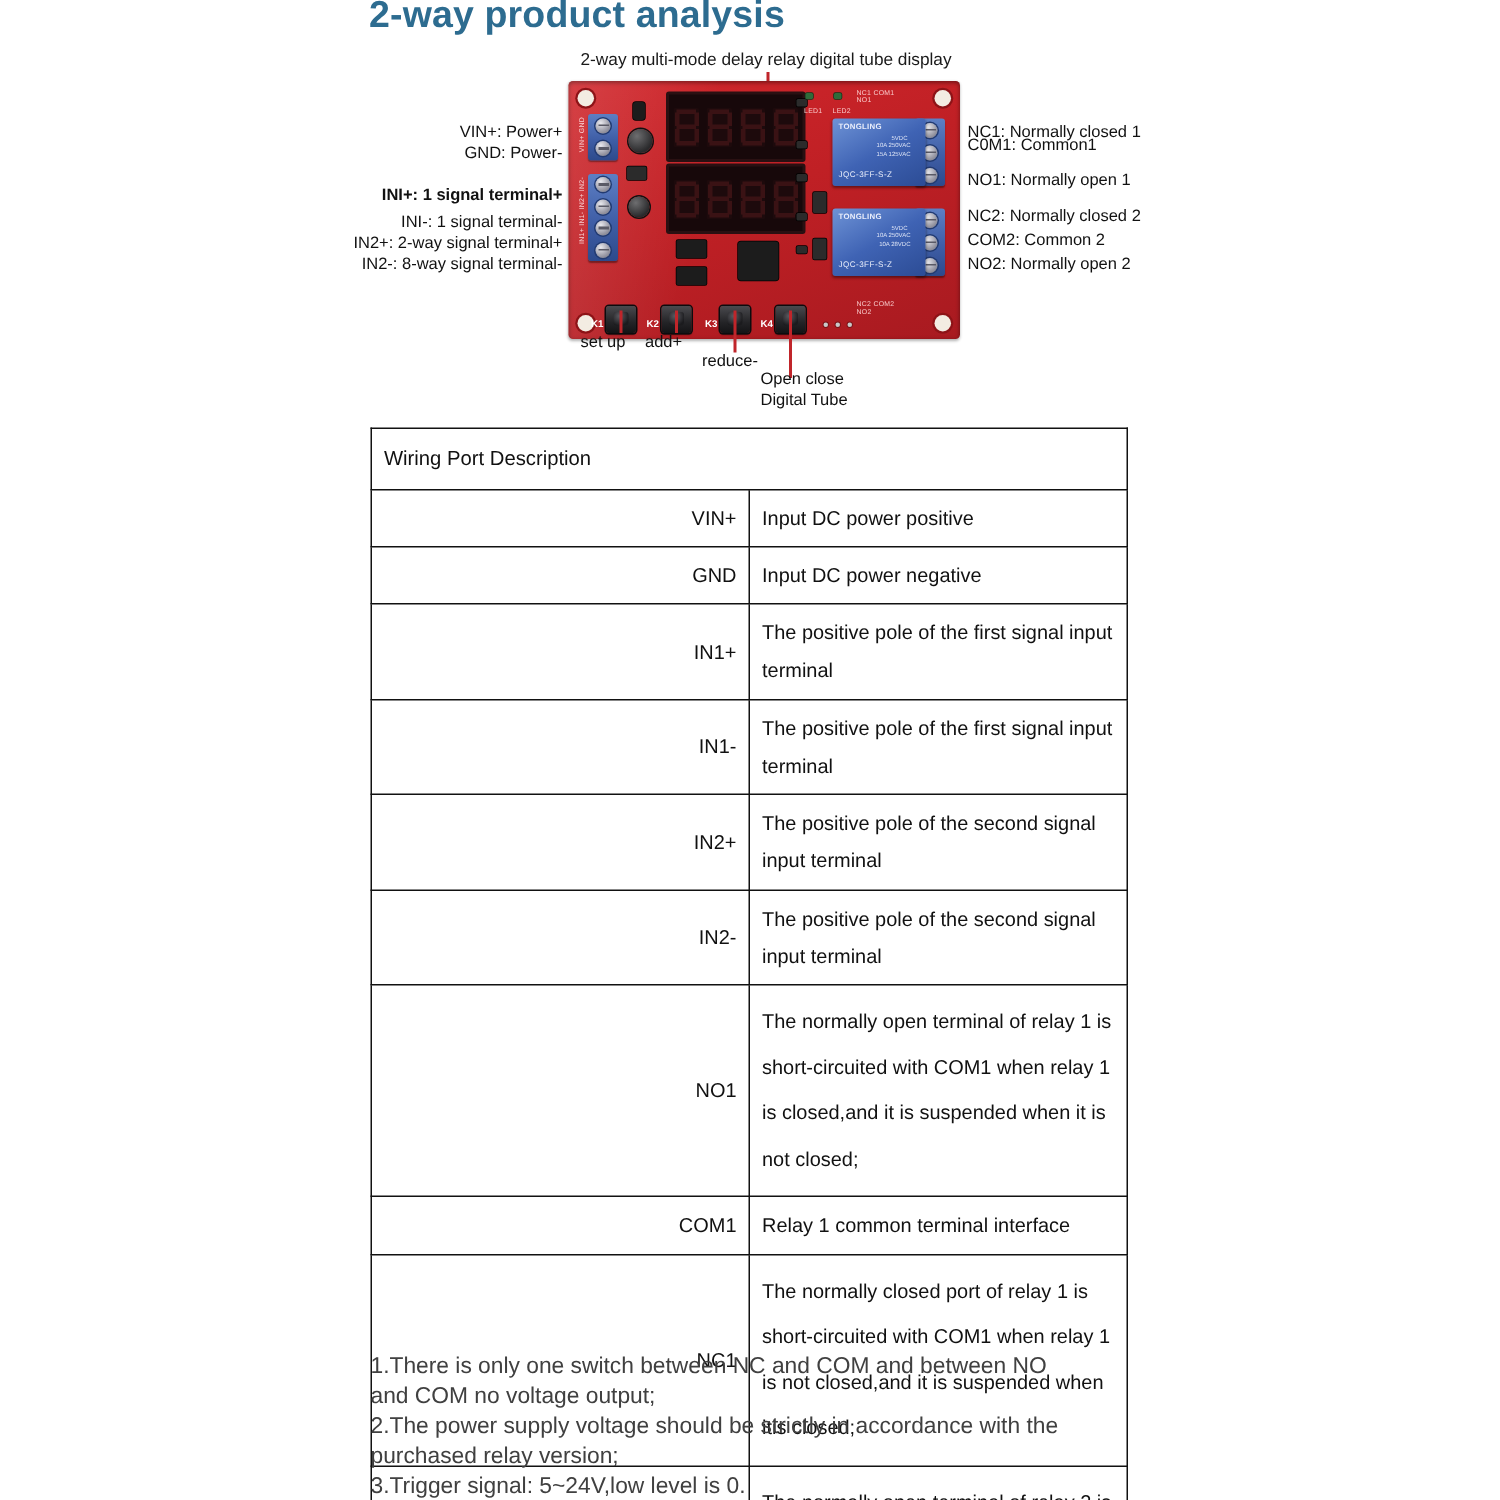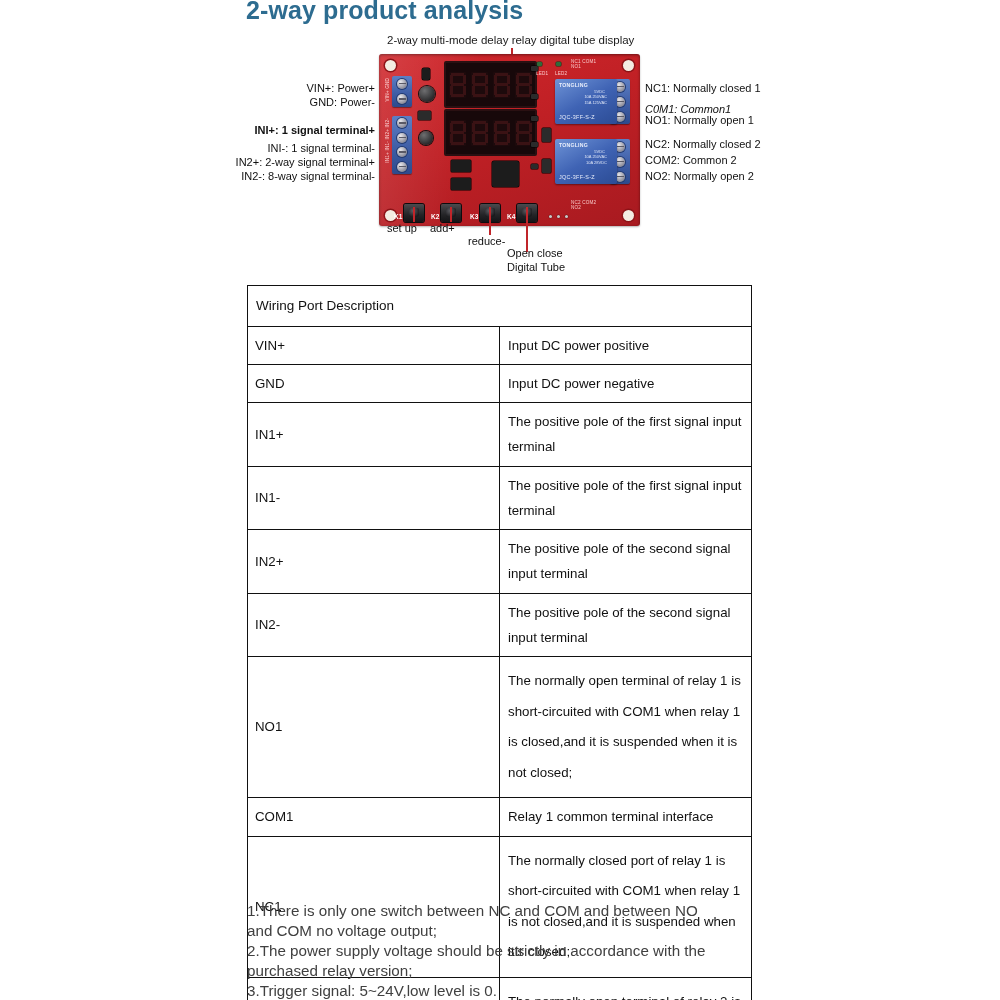--- a/index.html
+++ b/index.html
@@ -116,21 +116,21 @@
   .tbl{
     position:absolute;left:247px;top:285px;width:505px;
     border-collapse:collapse;table-layout:fixed;
   }
   .tbl td{
     border:1.6px solid #111;
     font-size:13.3px;color:#111;
     padding:6px 8px;vertical-align:middle;
     line-height:1.9;
   }
-  .tbl td.key{width:55px;white-space:nowrap;padding-left:7px;}
+  .tbl td.key{width:55px;white-space:nowrap;padding-left:7px;text-align:right;}
   .tbl td.hdr{font-size:13.5px;padding:7px 8px;}
   .tbl tr.tall td{line-height:2.3;padding-top:9px;padding-bottom:9px;}
 
   
   .notes{
     position:absolute;left:247px;top:901px;width:540px;
     font-size:15.2px;line-height:1.32;color:#404040;
   }
   .notes div{white-space:pre-wrap;}
 </style>
@@ -147,21 +147,21 @@
     <div class="lead lead-v" style="left:511px;top:16px;height:12px;"></div>
 
     <div class="lbl lbl-r" style="left:160px;top:50px;width:215px;">VIN+: Power+</div>
     <div class="lbl lbl-r" style="left:160px;top:64px;width:215px;">GND: Power-</div>
     <div class="lbl lbl-r" style="left:140px;top:92px;width:235px;font-weight:bold;">INI+: 1 signal terminal+</div>
     <div class="lbl lbl-r" style="left:140px;top:110px;width:235px;">INI-: 1 signal terminal-</div>
     <div class="lbl lbl-r" style="left:140px;top:124px;width:235px;">IN2+: 2-way signal terminal+</div>
     <div class="lbl lbl-r" style="left:140px;top:138px;width:235px;">IN2-: 8-way signal terminal-</div>
 
     <div class="lbl" style="left:645px;top:50px;">NC1: Normally closed 1</div>
-    <div class="lbl" style="left:645px;top:71px;font-style:italic;">C0M1: Common1</div>
+    <div class="lbl" style="left:645px;top:59px;">C0M1: Common1</div>
     <div class="lbl" style="left:645px;top:82px;">NO1: Normally open 1</div>
     <div class="lbl" style="left:645px;top:106px;">NC2: Normally closed 2</div>
     <div class="lbl" style="left:645px;top:122px;">COM2: Common 2</div>
     <div class="lbl" style="left:645px;top:138px;">NO2: Normally open 2</div>
 
     <div class="board">
 
       <div class="hole" style="left:6px;top:6px;"></div>
       <div class="hole" style="right:6px;top:6px;"></div>
       <div class="hole" style="left:6px;bottom:5px;"></div>

